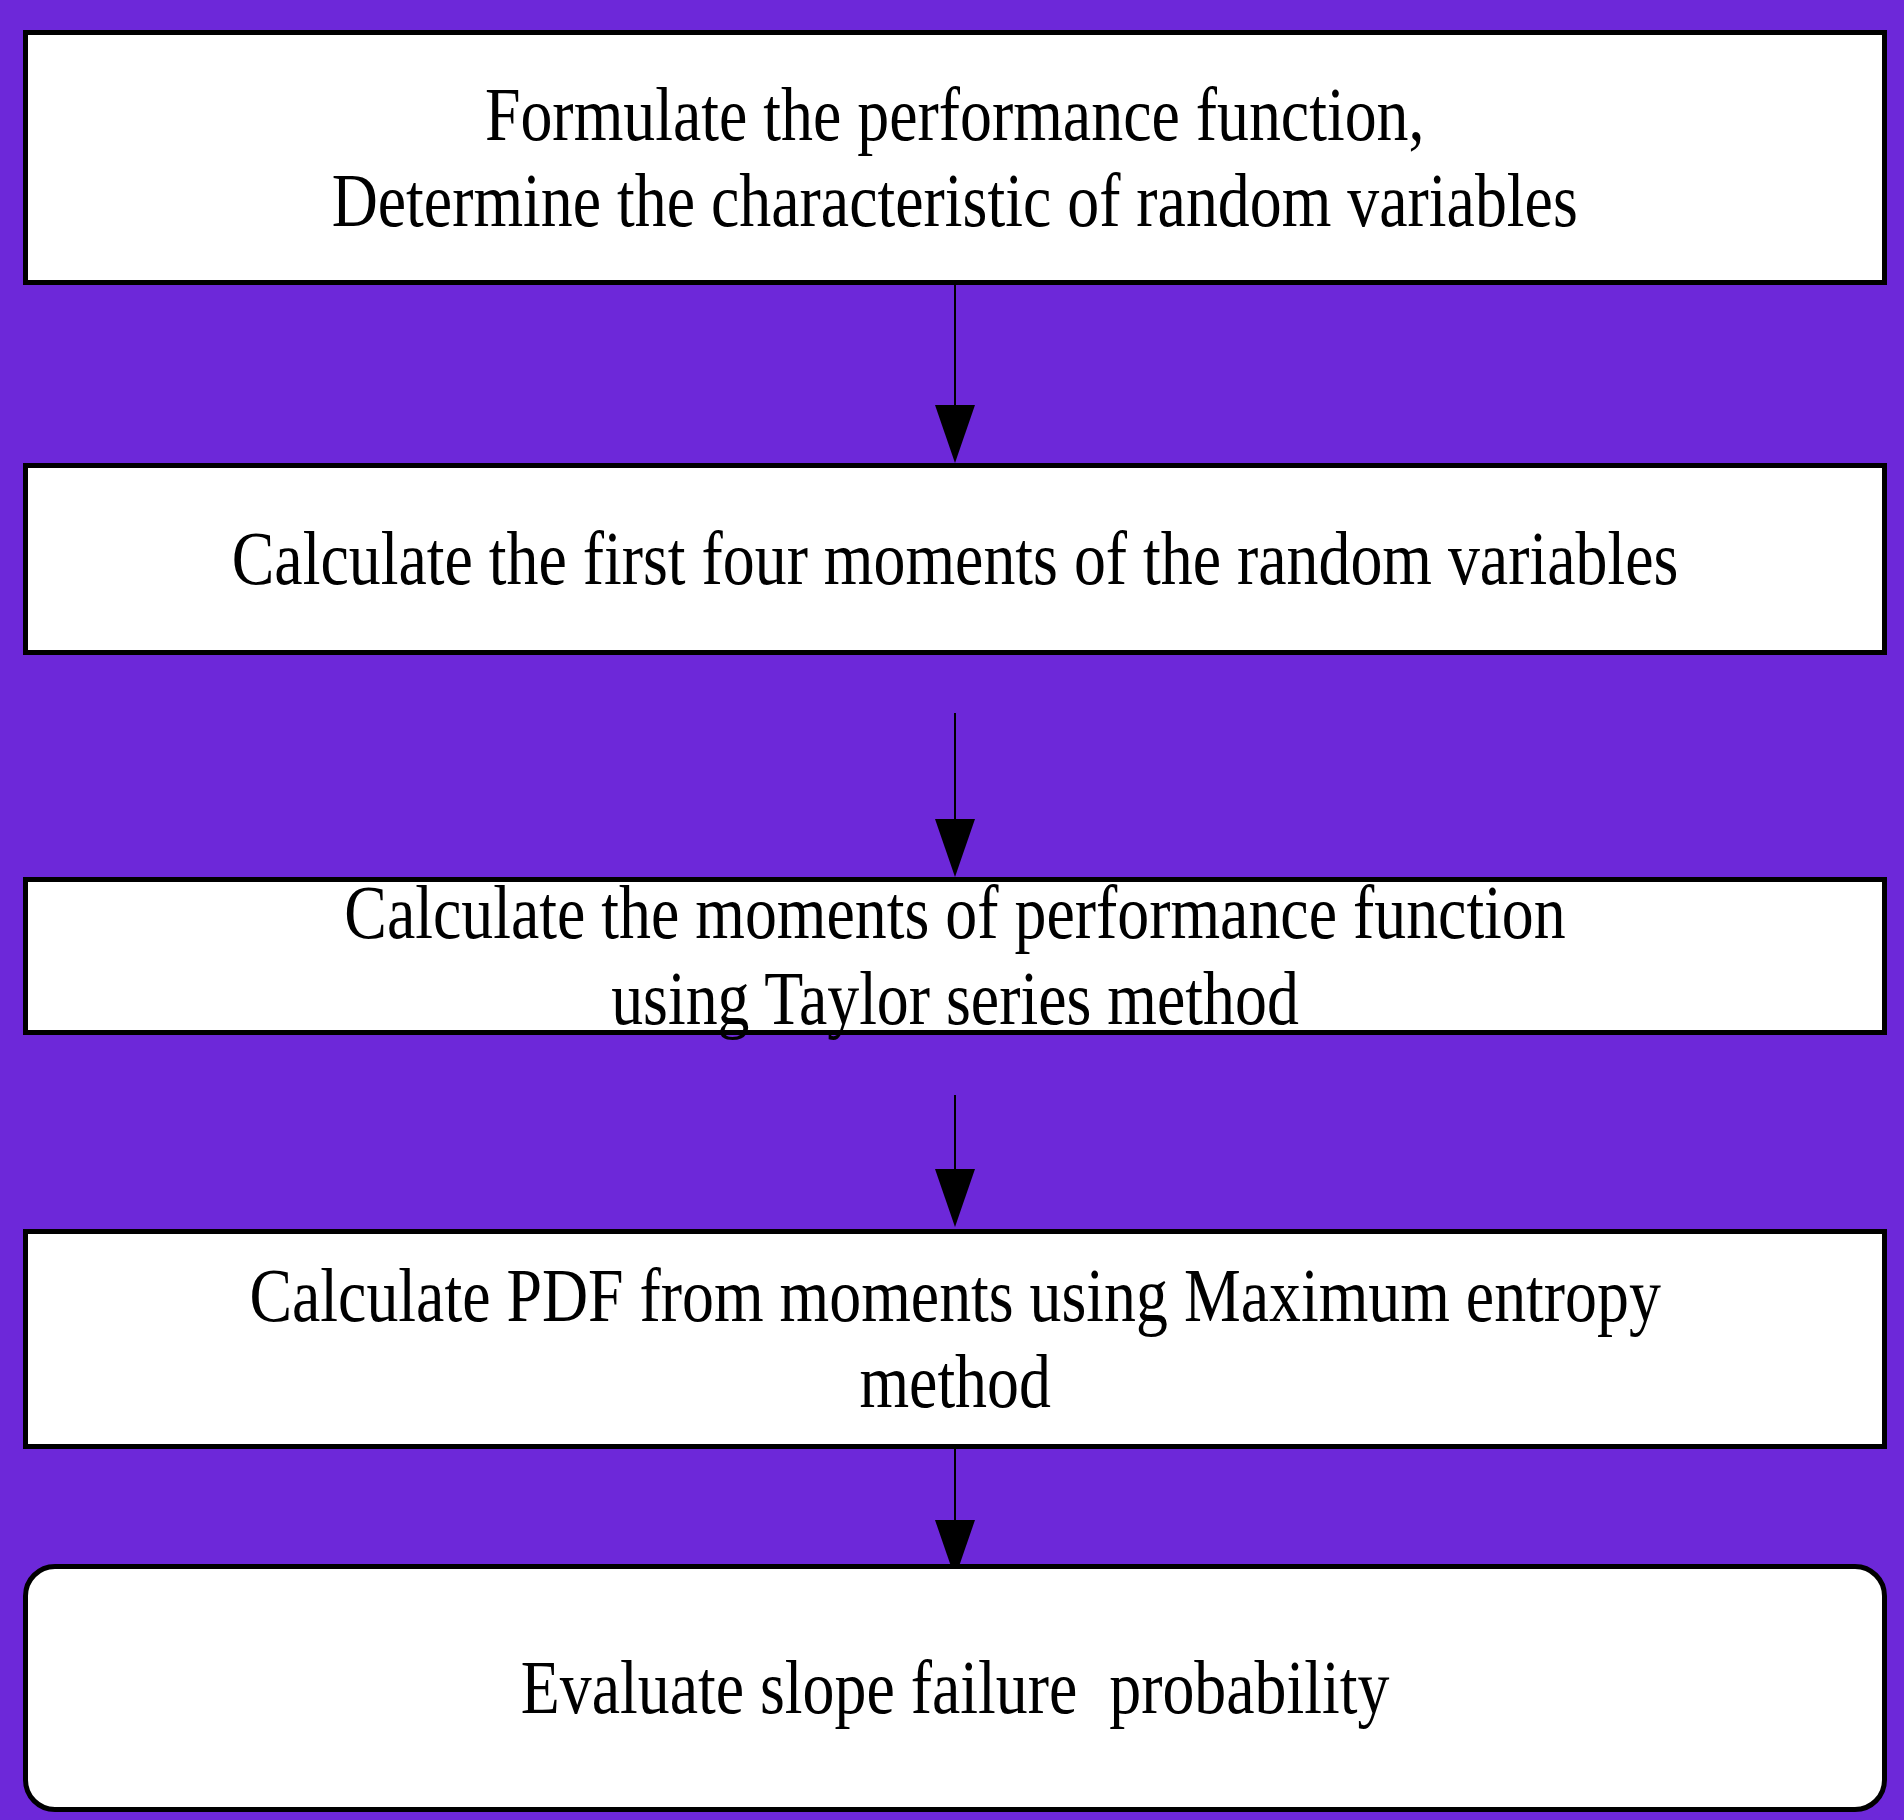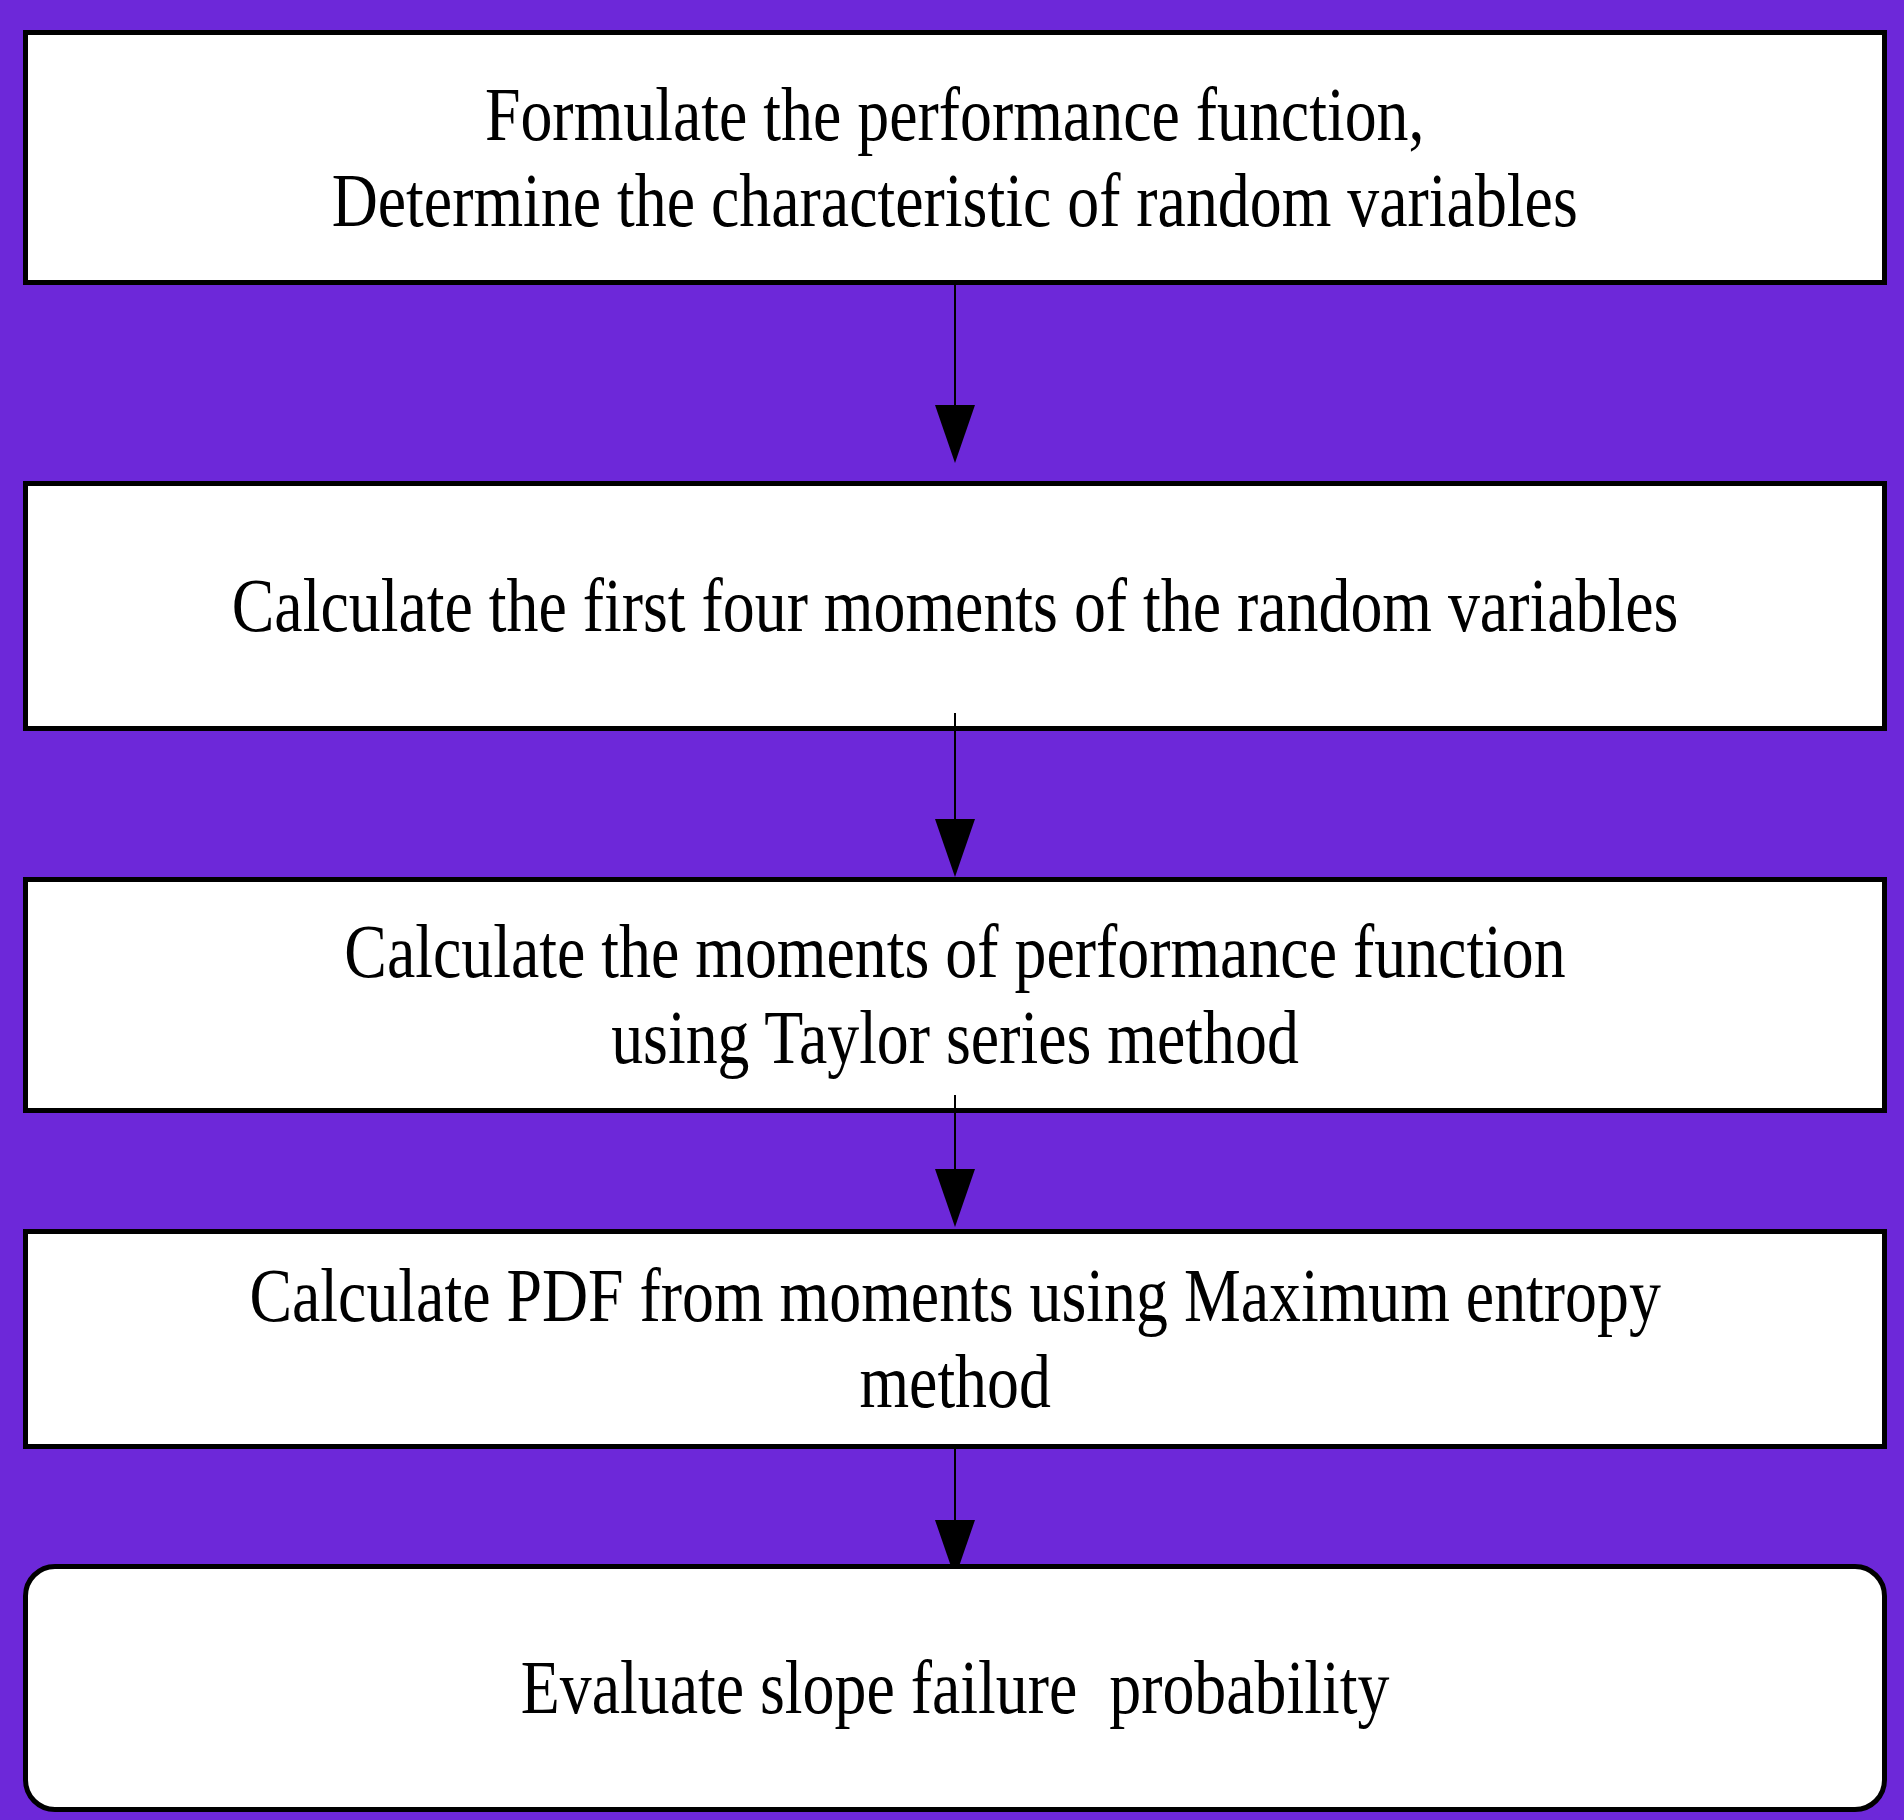--- a/index.html
+++ b/index.html
@@ -30,22 +30,22 @@
     display: block;
     white-space: pre-wrap;
     text-align: center;
     color: #000000;
     font-size: 76px;
     line-height: 1.13;
     transform: scaleX(0.84);
     transform-origin: center center;
   }
   .b1 { top: 30px;   height: 255px; }
-  .b2 { top: 481px;  height: 250px; }
-  .b3 { top: 877px;  height: 236px; }
+  .b2 { top: 463px;  height: 192px; }
+  .b3 { top: 877px;  height: 158px; }
   .b4 { top: 1229px; height: 220px; }
   .b5 { top: 1564px; height: 248px; border-radius: 32px; }
 
   .arrow {
     position: absolute;
     left: 935px;
     width: 40px;
   }
   .arrow-line {
     position: absolute;

